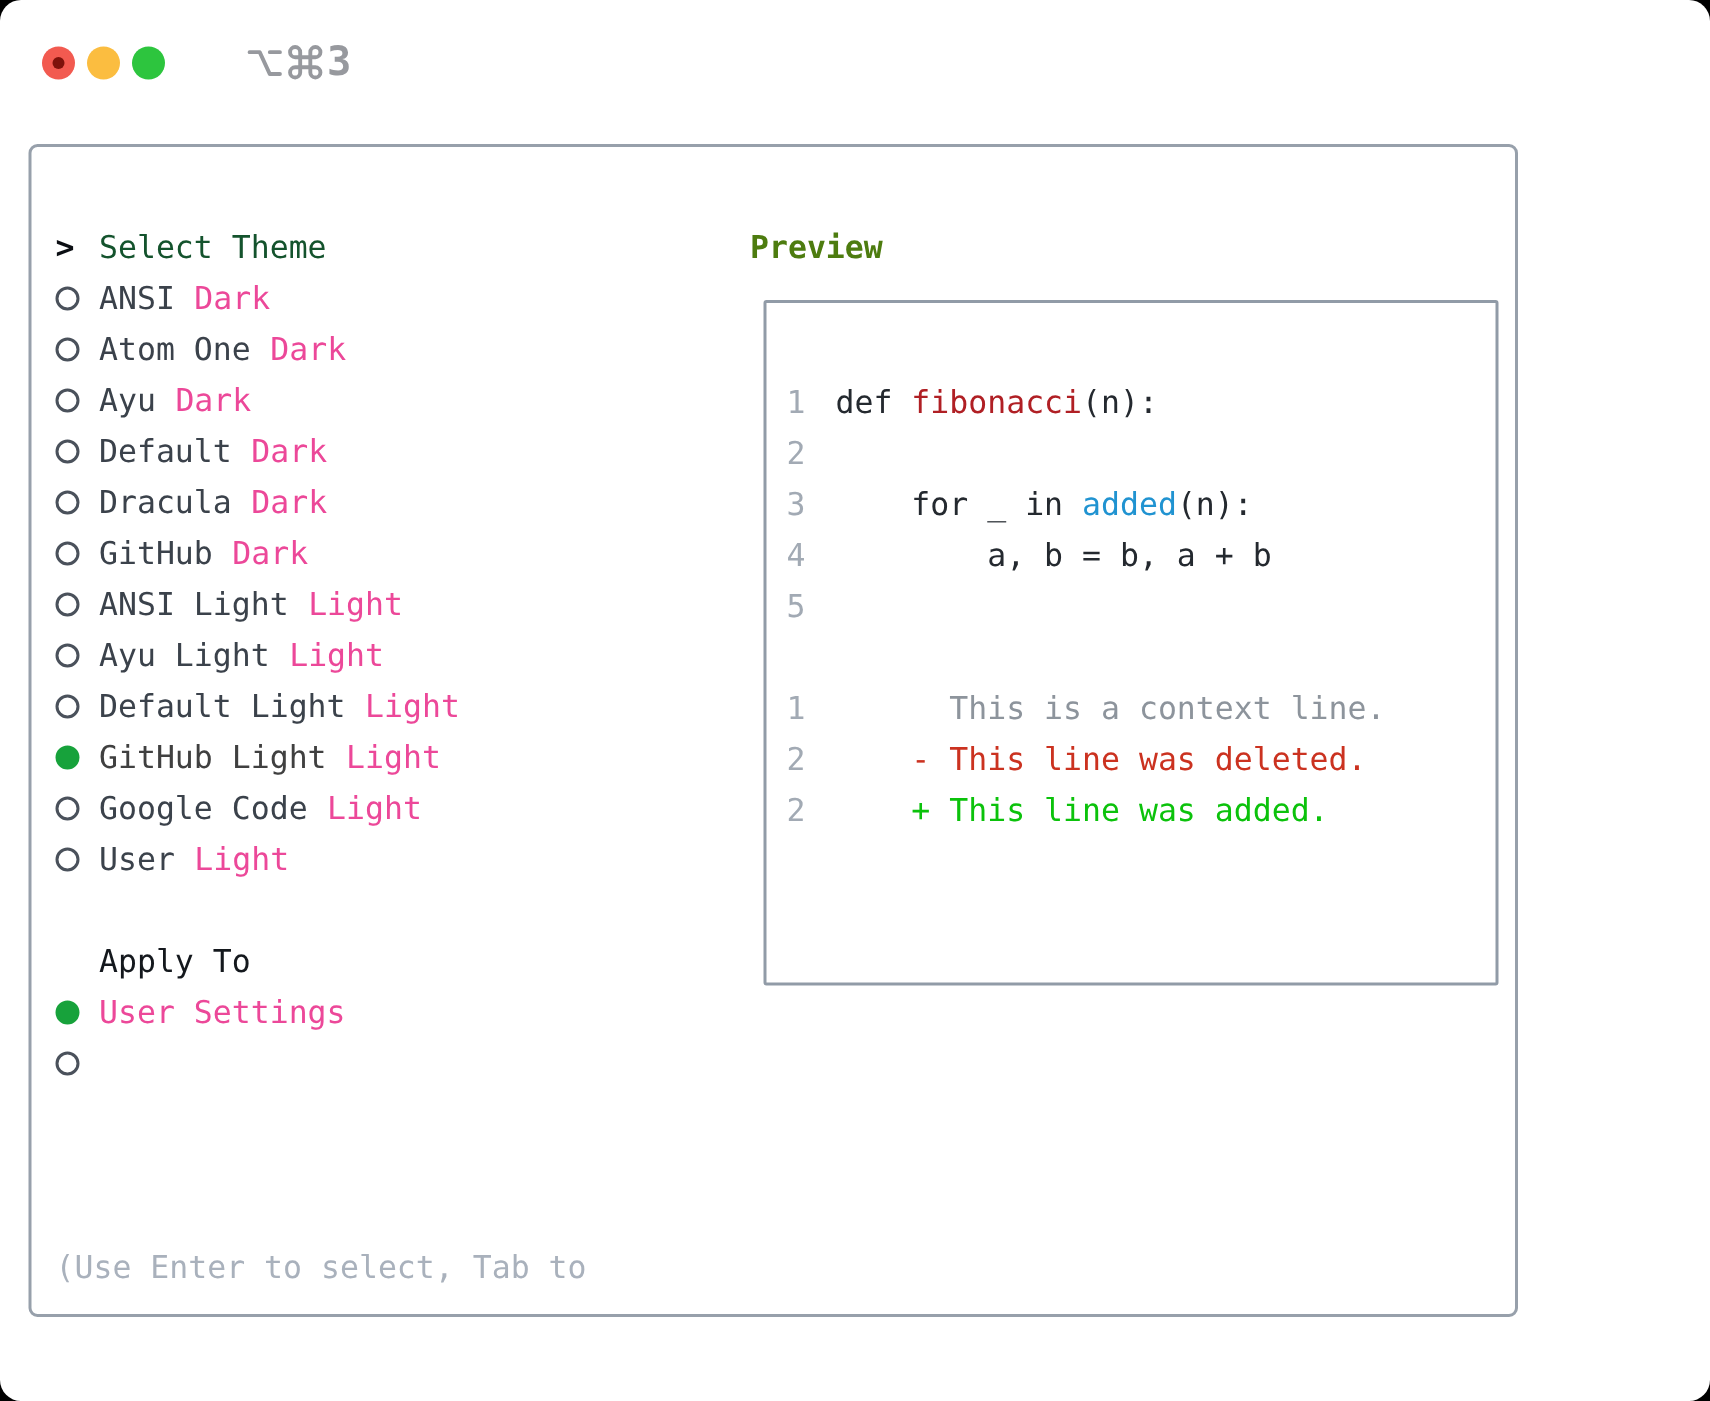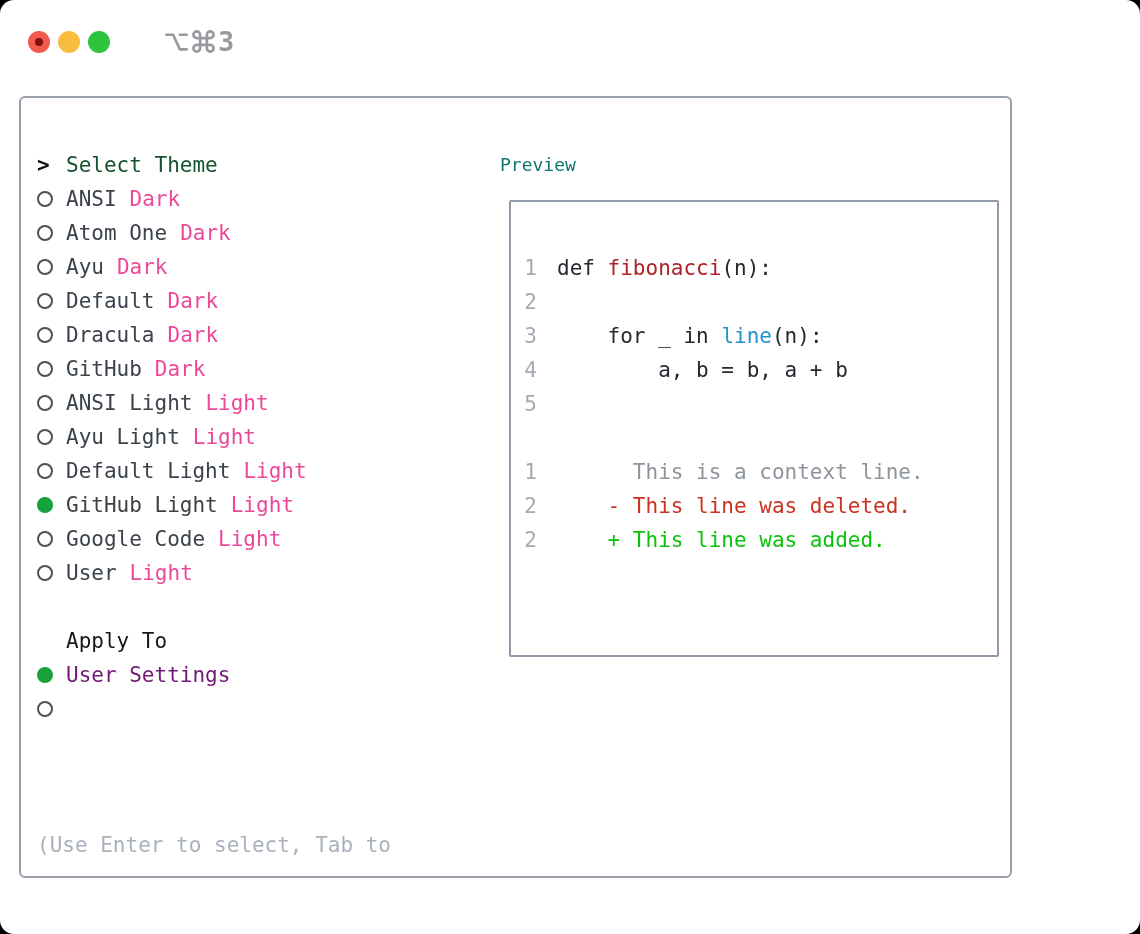--- a/index.html
+++ b/index.html
@@ -37,27 +37,27 @@
     box-sizing:content-box;background:transparent;
   }
   .selected .radio{background:#17a23b;border-color:#17a23b;}
   .header-label{font-weight:normal;color:#14532d;}
   .left-col{position:absolute;left:16px;top:50px;width:450px;}
   .name{color:#3b424b;white-space:pre;}
   .variant{color:#ec4899;margin-left:13px;white-space:pre;}
   .selected .name{color:#404040;}
   .apply-title{color:#14181d;}
   .opt-label{color:#3b424b;white-space:pre;}
-  .selected .opt-label{color:#701a75;}
+  .selected .opt-label{color:#ec4899;}
   .gap{height:34px;}
   .hint{color:#a9b1bc;font-size:21px;line-height:34px;white-space:pre;}
   
   .preview-title{
     position:absolute;left:479px;top:50px;height:34px;line-height:34px;
-    font-size:18px;font-weight:normal;color:#0f766e;
+    font-size:21px;font-weight:bold;color:#4d7c0f;
   }
   .preview-box{
     position:absolute;left:488px;top:102px;width:474px;height:404px;
     border:2px solid #919ba7;border-radius:2px;background:#fff;
     padding:49px 0 0 12px;box-sizing:content-box;overflow:hidden;
   }
   .crow{display:flex;height:34px;line-height:34px;font-size:21px;}
   .ln{width:14px;flex:none;text-align:right;color:#a2aab4;}
   .ct{white-space:pre;margin-left:20px;}
   .fg{color:#24292f;}
@@ -210,21 +210,21 @@
     <div class="preview-box">
       <div class="crow">
         <span class="ln">1</span>
         <span class="ct"><span class="fg">def </span><span class="red">fibonacci</span><span class="fg">(n):</span></span>
       </div>
       <div class="crow">
         <span class="ln">2</span>
       </div>
       <div class="crow">
         <span class="ln">3</span>
-        <span class="ct"><span class="fg">    for _ in </span><span class="blue">line</span><span class="fg">(n):</span></span>
+        <span class="ct"><span class="fg">    for _ in </span><span class="blue">added</span><span class="fg">(n):</span></span>
       </div>
       <div class="crow">
         <span class="ln">4</span>
         <span class="ct"><span class="fg">        a, b = b, a + b</span></span>
       </div>
       <div class="crow">
         <span class="ln">5</span>
       </div>
 
       <div class="gap"></div>

